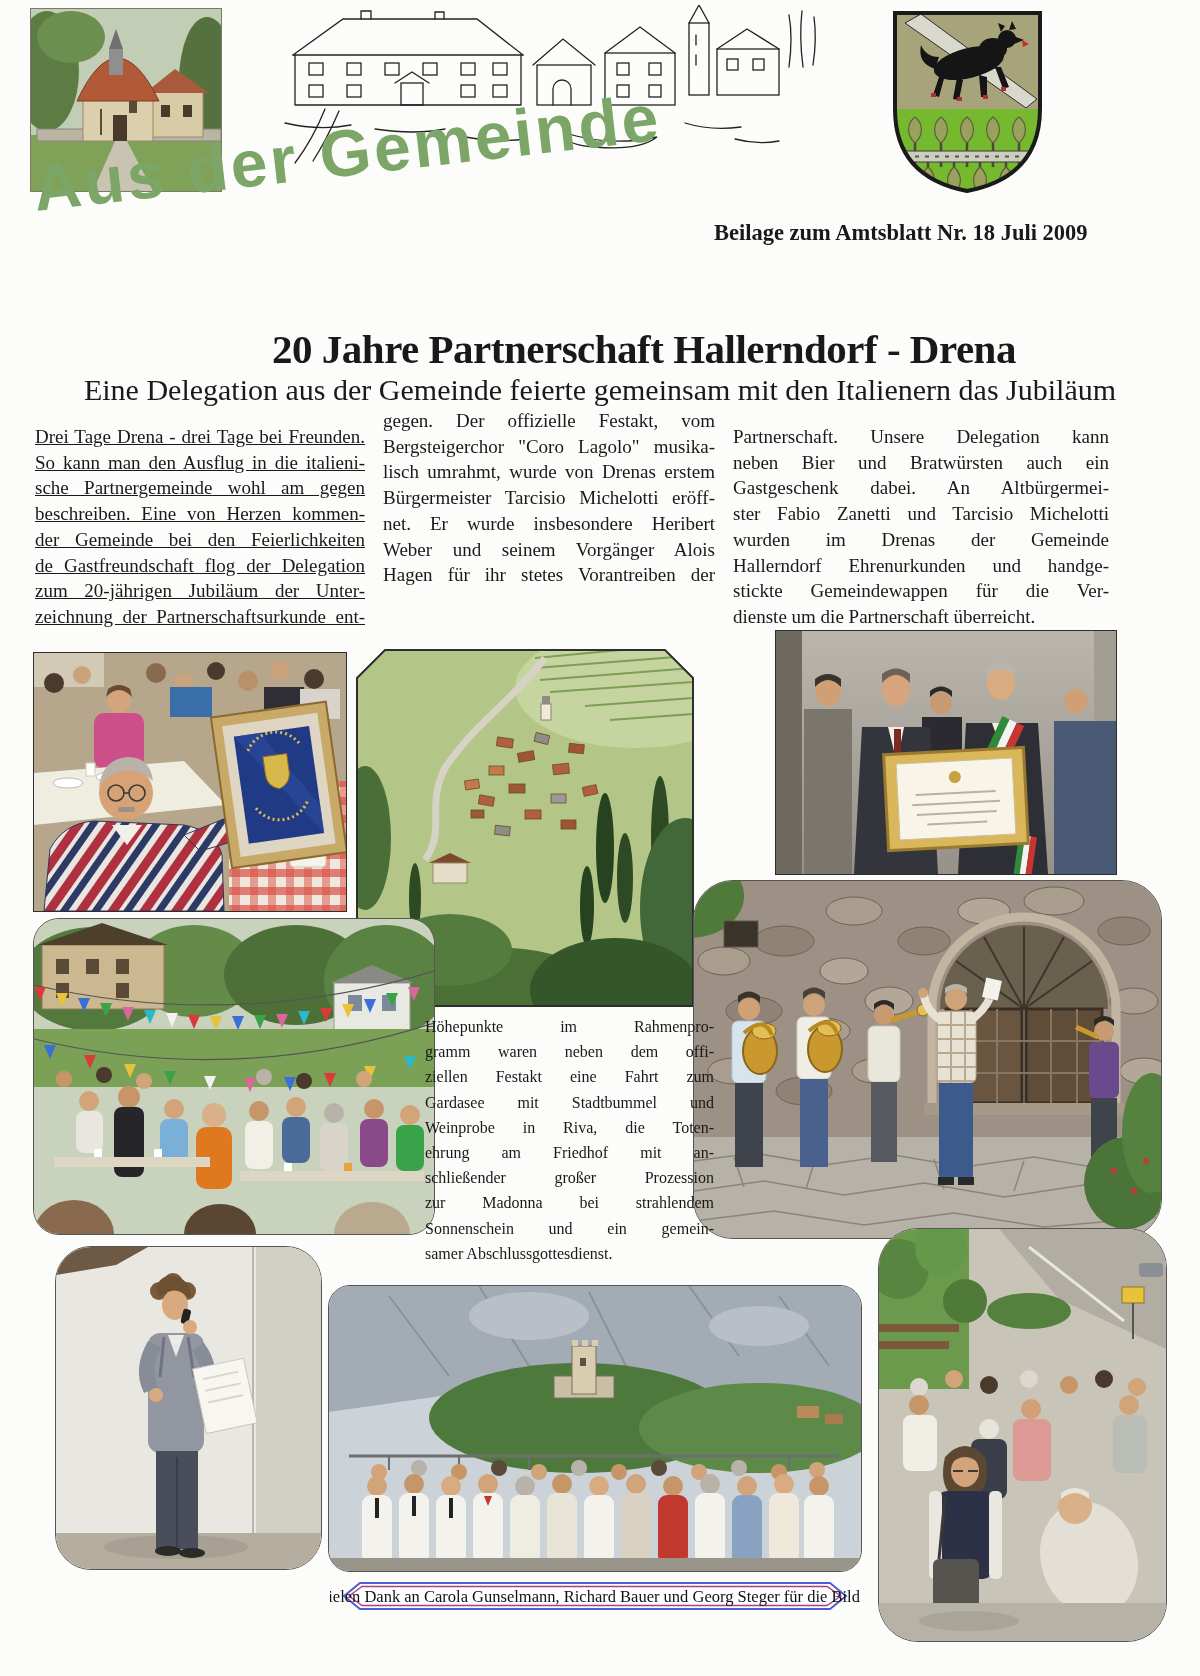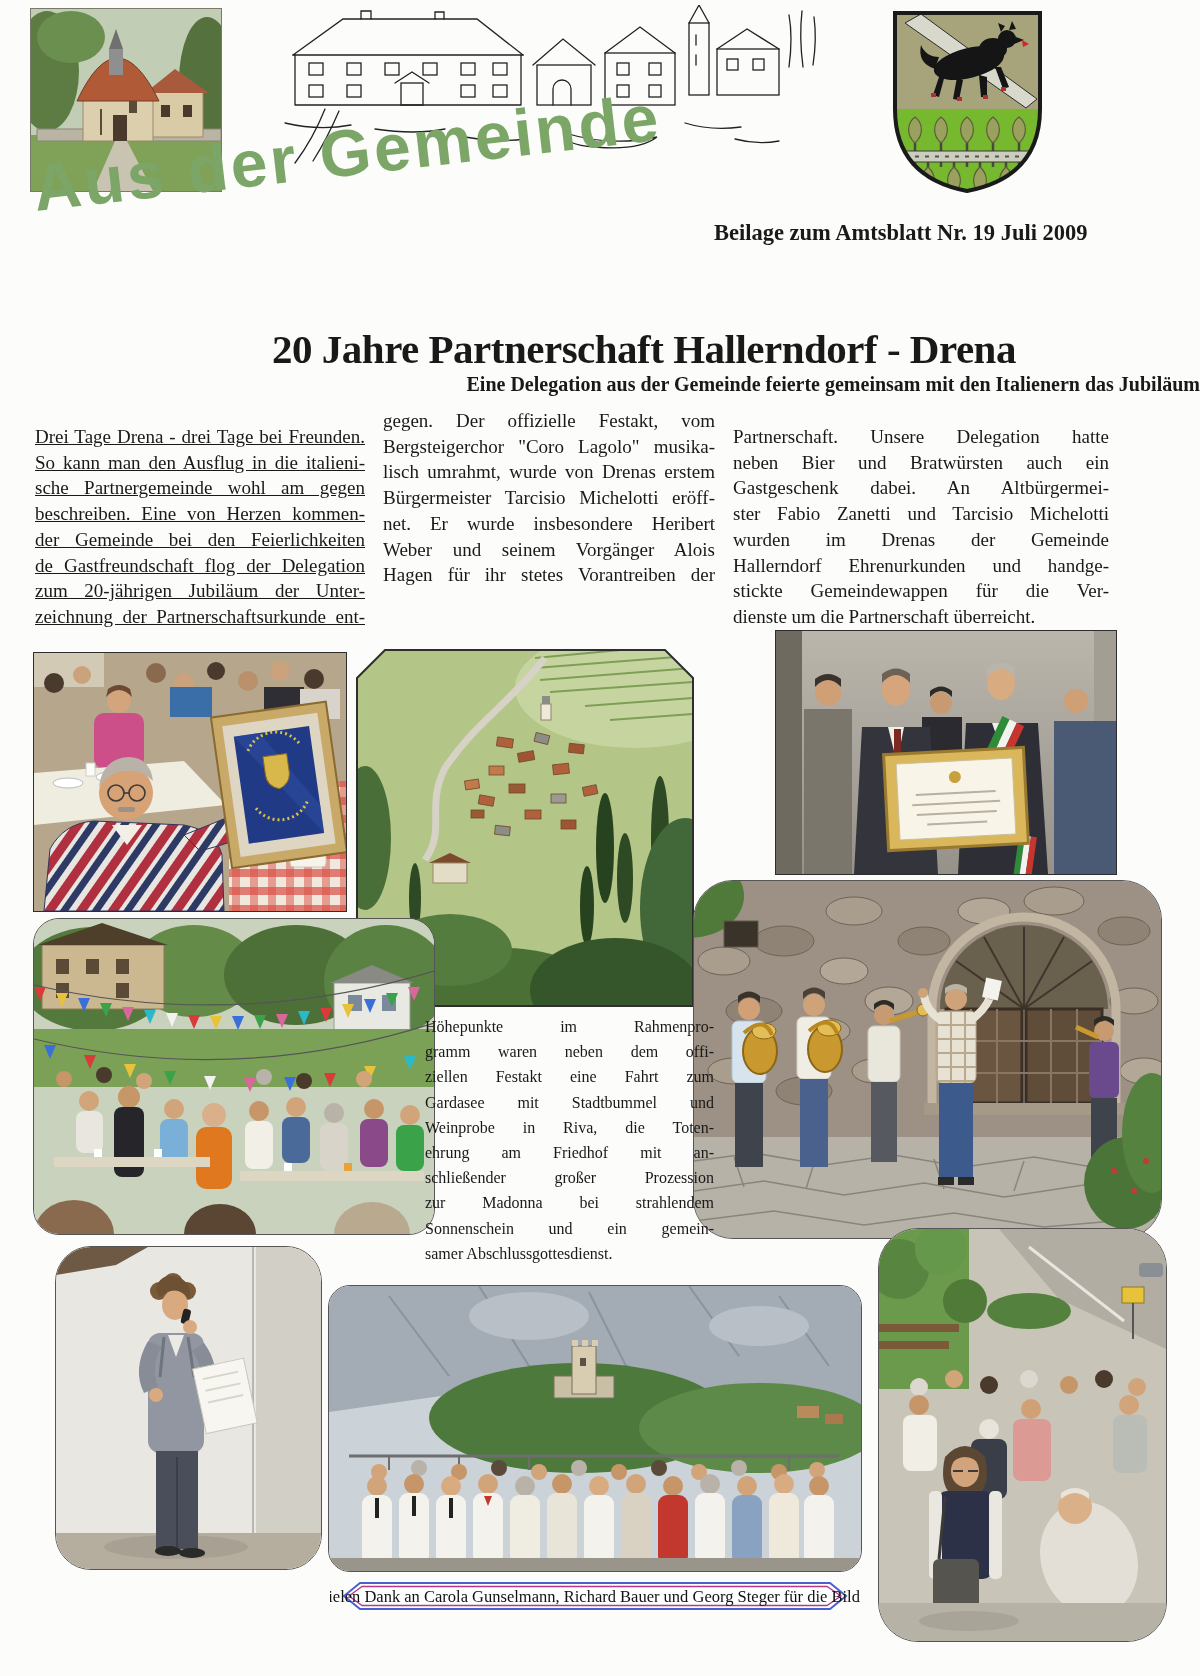--- a/index.html
+++ b/index.html
@@ -5,22 +5,22 @@
   html,body{margin:0;padding:0;background:#9a9a9a;}
   .page{position:relative;width:1200px;height:1676px;margin:0 auto;background:#fcfcfa;
         font-family:"Liberation Serif",serif;color:#191919;overflow:hidden;}
   
   .masthead-title{position:absolute;left:36px;top:150px;width:830px;white-space:nowrap;
         font-family:"Liberation Sans",sans-serif;font-weight:bold;font-size:66px;letter-spacing:3px;
         color:#7ca667;transform:rotate(-6.5deg);transform-origin:0 80%;}
   .issue-line{position:absolute;left:714px;top:220px;font-size:22.5px;font-weight:bold;white-space:nowrap;}
   .headline{position:absolute;left:0;top:325px;width:100%;text-align:center;
         font-size:41px;font-weight:bold;letter-spacing:-0.5px;padding-left:44px;}
-  .subheadline{position:absolute;left:0;top:373px;width:100%;text-align:right;
-        font-size:20px;font-weight:bold;}
+  .subheadline{position:absolute;left:0;top:373px;width:100%;text-align:center;
+        font-size:30px;font-weight:normal;}
   
   .bodycol{position:absolute;font-size:19px;line-height:25.7px;}
   .col1{left:35px;top:424px;width:330px;text-decoration:underline;}
   .col2{left:383px;top:408px;width:332px;}
   .col3{left:733px;top:424px;width:376px;}
   .line{text-align:justify;text-align-last:justify;}
   .line.end{text-align-last:left;}
   .highlight{position:absolute;left:425px;top:1014px;width:289px;font-size:16px;line-height:25.2px;}
   
   .photo{position:absolute;overflow:hidden;background:#ddd;}
@@ -163,21 +163,21 @@
             <path d="M95,162 C104,170 103,182 95,188 C87,182 86,170 95,162 Z"></path>
             <path d="M121,162 C130,170 129,182 121,188 C113,182 112,170 121,162 Z"></path>
           </g>
         </g>
       </g>
       <path d="M10,8 H155 V104 Q155,172 82,186 Q10,172 10,104 Z" fill="none" stroke="#1a1a1a" stroke-width="4"></path>
     </svg>
   </div>
 
   <div class="masthead-title">Aus der Gemeinde</div>
-  <div class="issue-line">Beilage zum Amtsblatt Nr. 19   Juli 2009</div>
+  <div class="issue-line">Beilage zum Amtsblatt Nr. 18   Juli 2009</div>
 
   <div class="headline">20 Jahre Partnerschaft Hallerndorf - Drena</div>
   <div class="subheadline">Eine Delegation aus der Gemeinde feierte gemeinsam mit den Italienern das Jubiläum</div>
 
   <div class="bodycol col1">
     <div class="line">Drei Tage Drena - drei Tage bei Freunden.</div>
     <div class="line">So kann man den Ausflug in die italieni-</div>
     <div class="line">sche Partnergemeinde wohl am gegen</div>
     <div class="line">beschreiben. Eine von Herzen kommen-</div>
     <div class="line">der Gemeinde bei den Feierlichkeiten</div>
@@ -188,21 +188,21 @@
   <div class="bodycol col2">
     <div class="line">gegen. Der offizielle Festakt, vom</div>
     <div class="line">Bergsteigerchor "Coro Lagolo" musika-</div>
     <div class="line">lisch umrahmt, wurde von Drenas erstem</div>
     <div class="line">Bürgermeister Tarcisio Michelotti eröff-</div>
     <div class="line">net. Er wurde insbesondere Heribert</div>
     <div class="line">Weber und seinem Vorgänger Alois</div>
     <div class="line">Hagen für ihr stetes Vorantreiben der</div>
   </div>
   <div class="bodycol col3">
-    <div class="line">Partnerschaft. Unsere Delegation hatte</div>
+    <div class="line">Partnerschaft. Unsere Delegation kann</div>
     <div class="line">neben Bier und Bratwürsten auch ein</div>
     <div class="line">Gastgeschenk dabei. An Altbürgermei-</div>
     <div class="line">ster Fabio Zanetti und Tarcisio Michelotti</div>
     <div class="line">wurden im Drenas der Gemeinde</div>
     <div class="line">Hallerndorf Ehrenurkunden und handge-</div>
     <div class="line">stickte Gemeindewappen für die Ver-</div>
     <div class="line end">dienste um die Partnerschaft überreicht.</div>
   </div>
 
   <div class="photo p1 sq">

